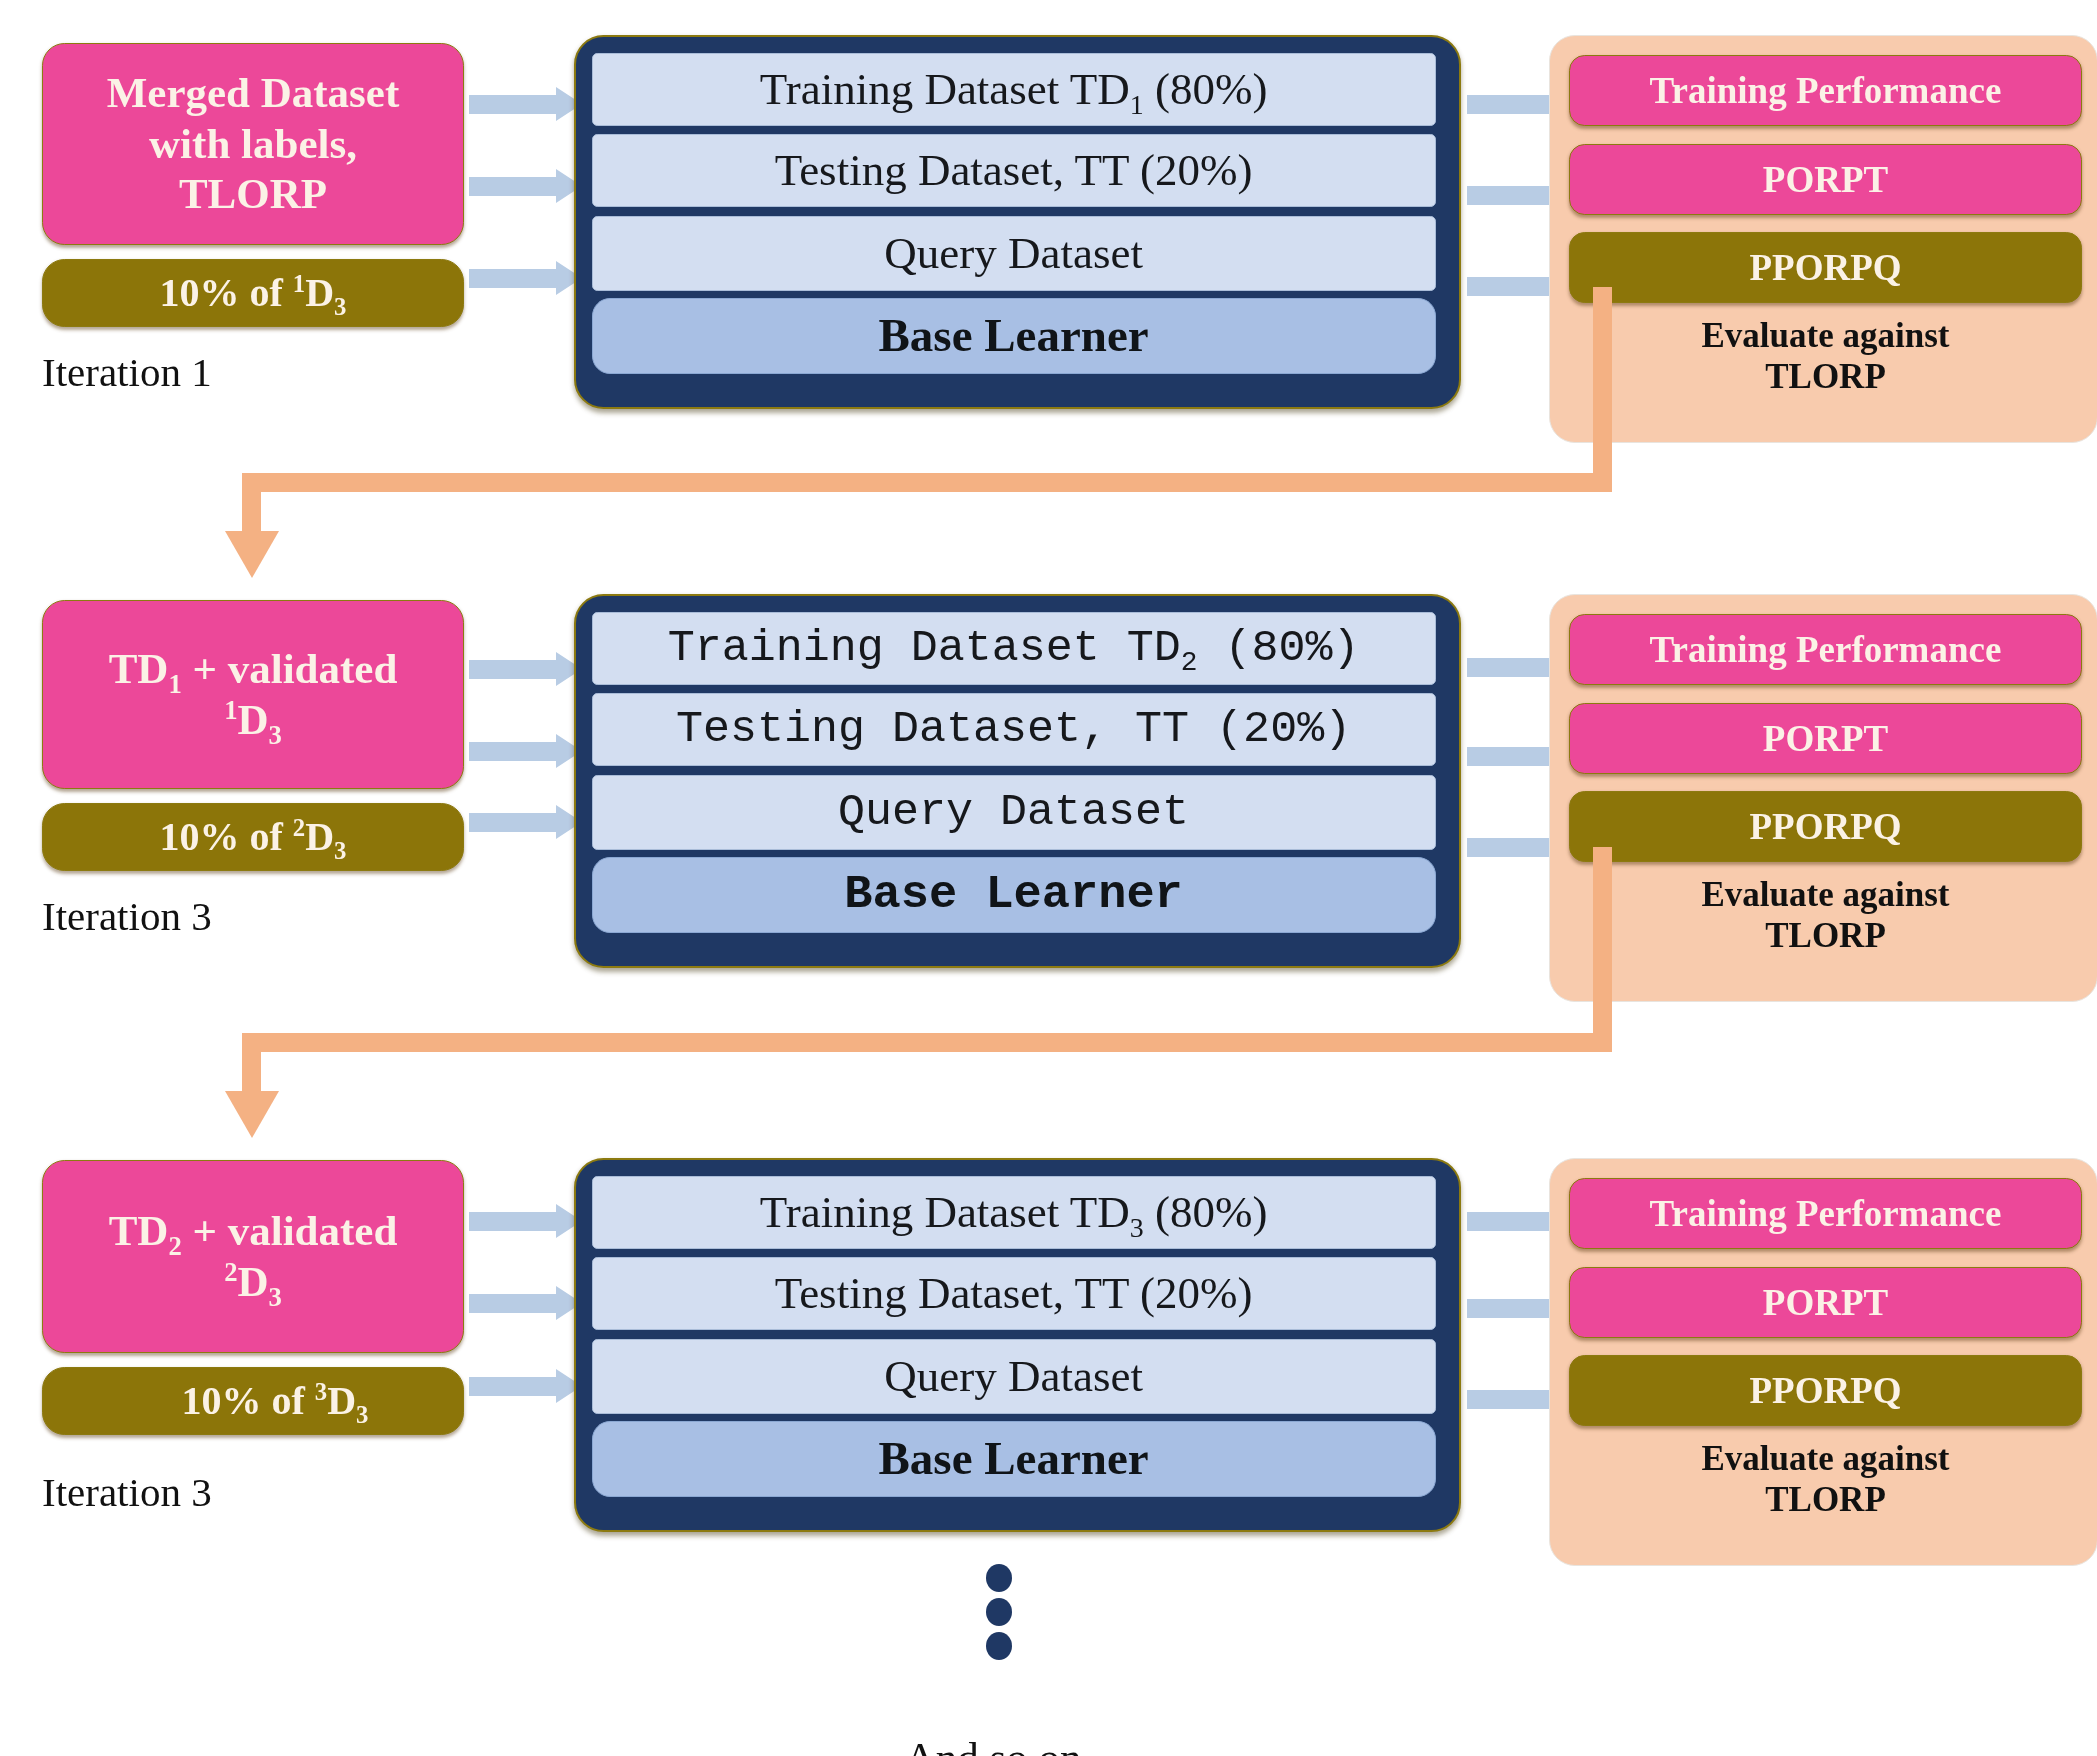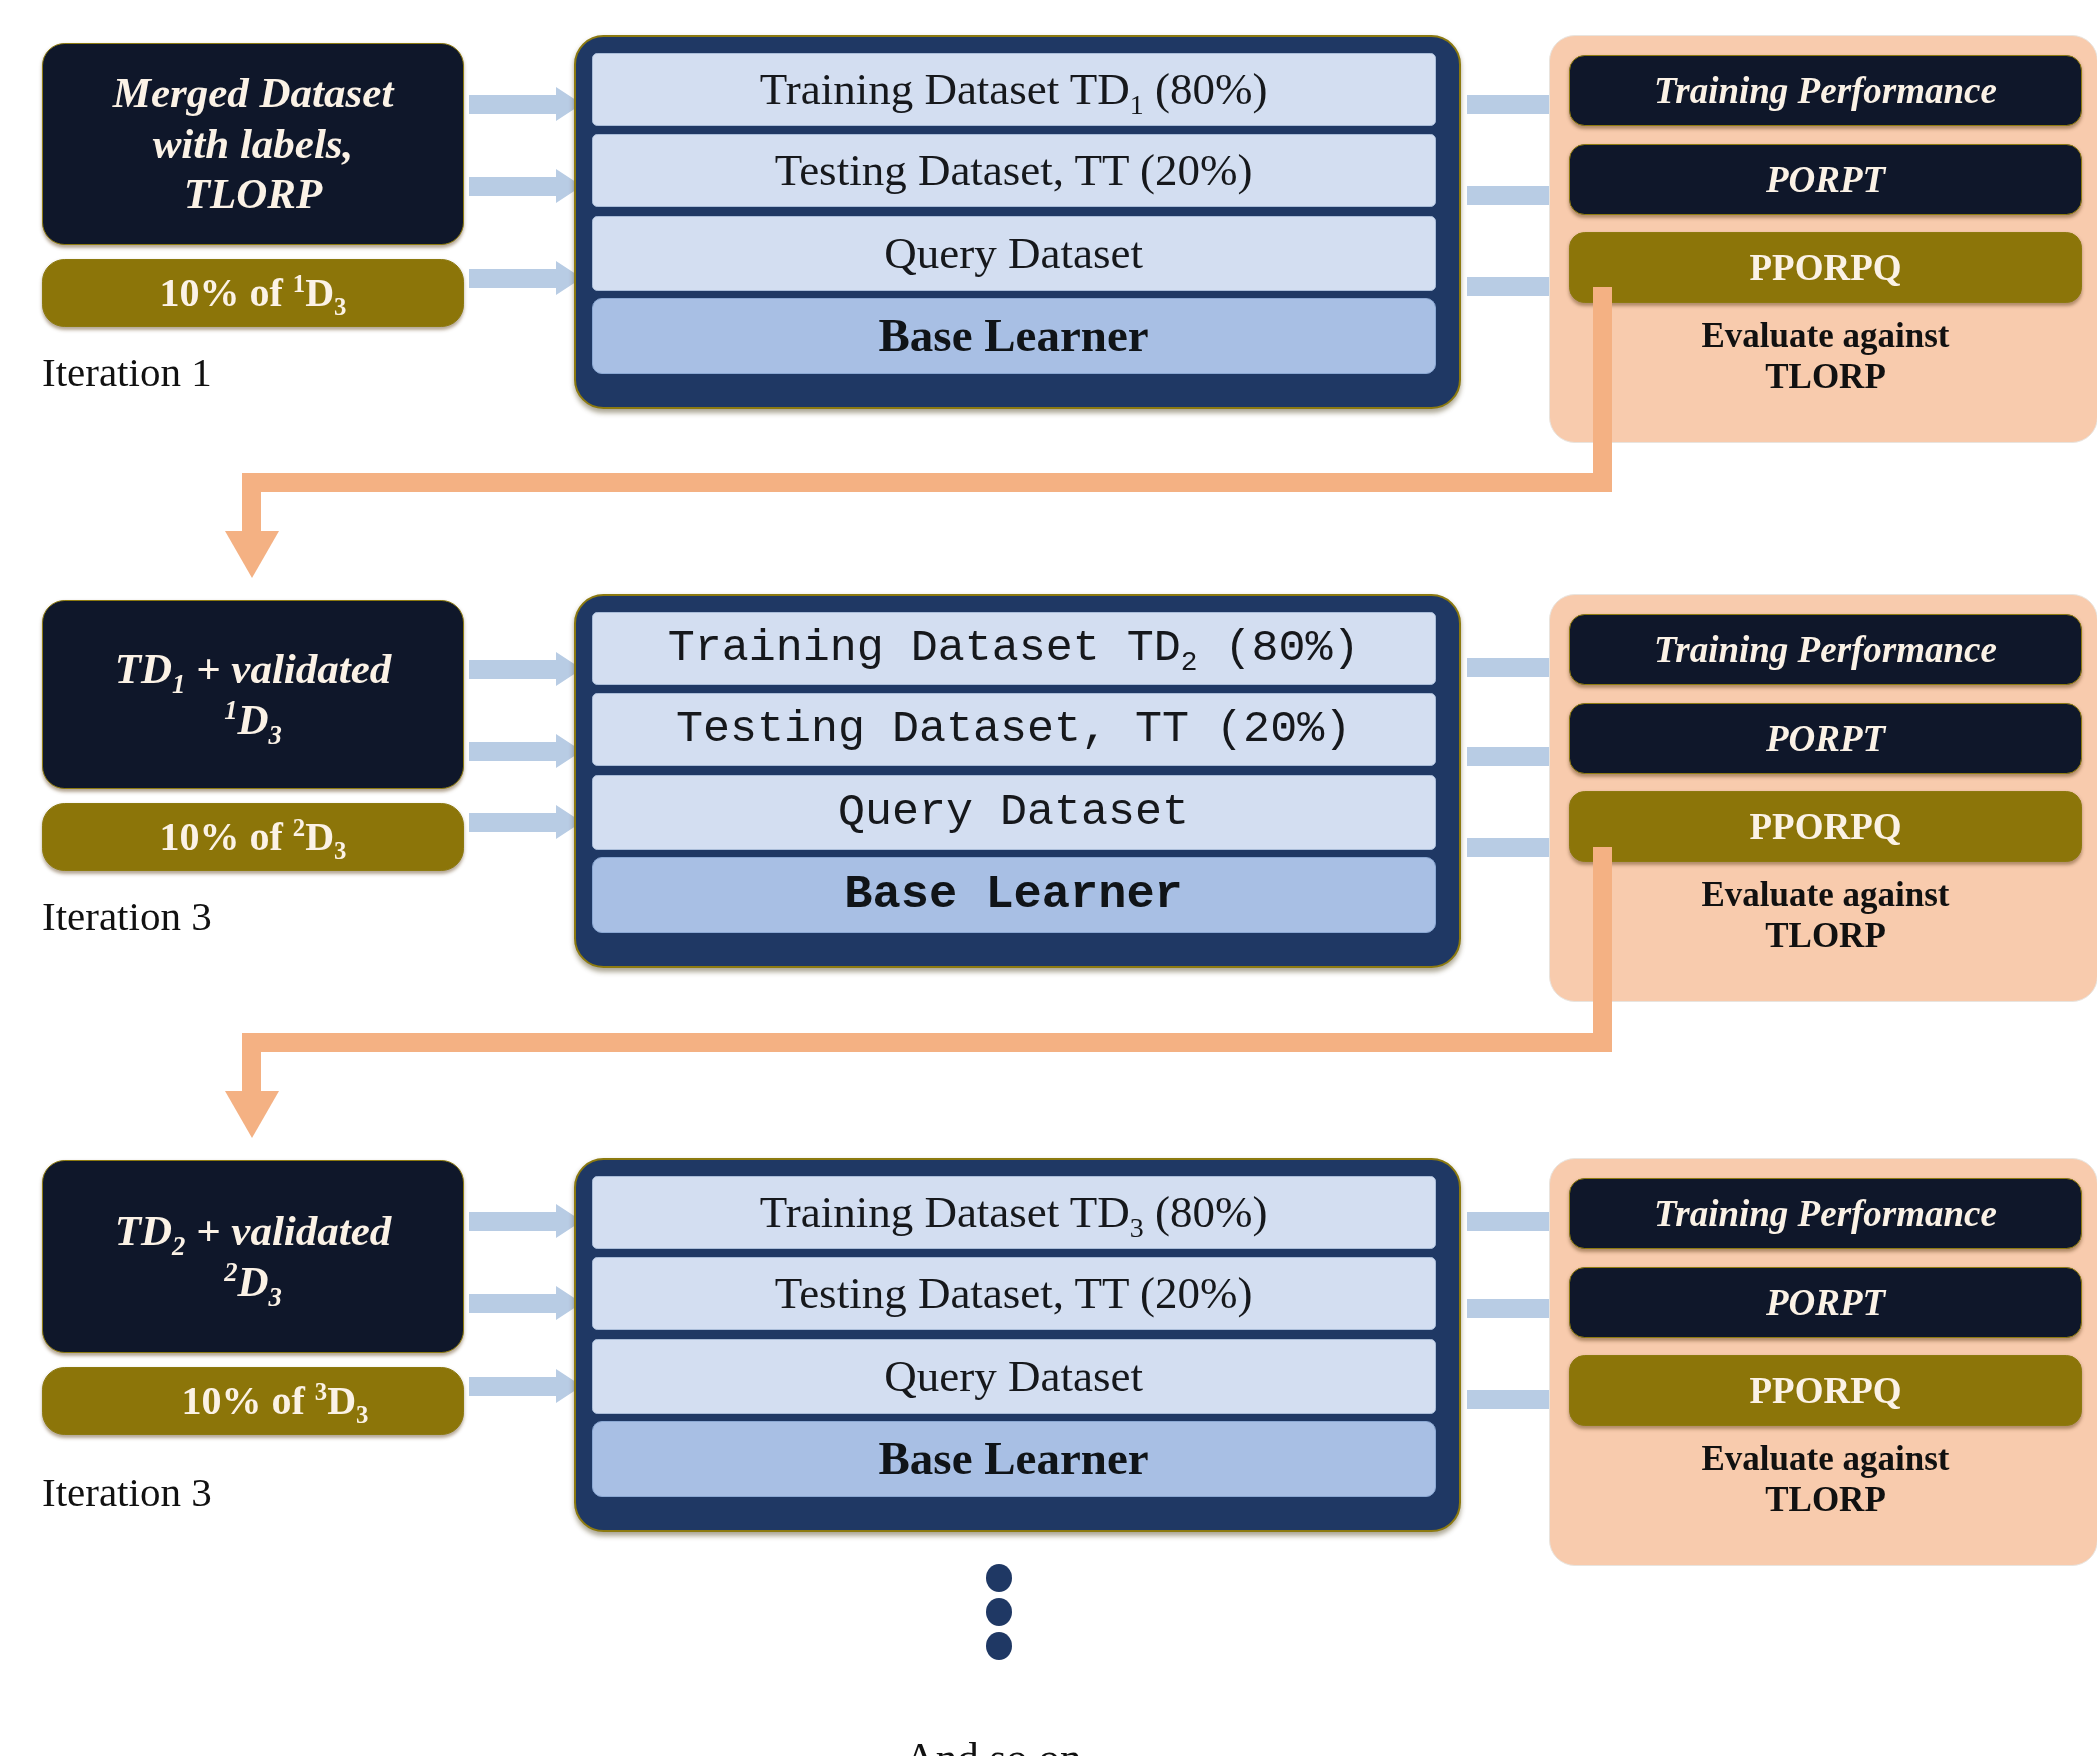--- a/index.html
+++ b/index.html
@@ -17,43 +17,42 @@
     position:absolute;
     box-sizing:border-box;
     display:flex;
     align-items:center;
     justify-content:center;
     text-align:center;
     line-height:1.18;
     border-radius:22.6px;
   }
   .brown{
-    background:#0f172a;
+    background:#ec4899;
     color:#FBF2E6;
     border:1.7px solid #8C7A10;
     box-shadow:0 2.6px 3.5px rgba(90,60,20,.45);
-    font-style:italic;
   }
   .olive{
     background:#8C7509;
     color:#FBF2E6;
     border:1.7px solid #8C7A10;
     box-shadow:0 2.6px 3.5px rgba(90,60,20,.45);
   }
   .lightblue{
     background:#D3DEF1;
     color:#16181c;
     border:0.9px solid #a9bcd8;
     border-radius:5.2px;
   }
   .midblue{
     background:#A8BFE4;
     color:#101418;
     border:0.9px solid #8ba8d3;
-    border-radius:10px;
+    border-radius:18px;
     font-weight:bold;
   }
   .navypanel{
     position:absolute;
     box-sizing:border-box;
     background:#1F3864;
     border:2.6px solid #8C7A10;
     border-radius:29.5px;
     box-shadow:0 3.5px 5.2px rgba(70,60,20,.45);
   }

